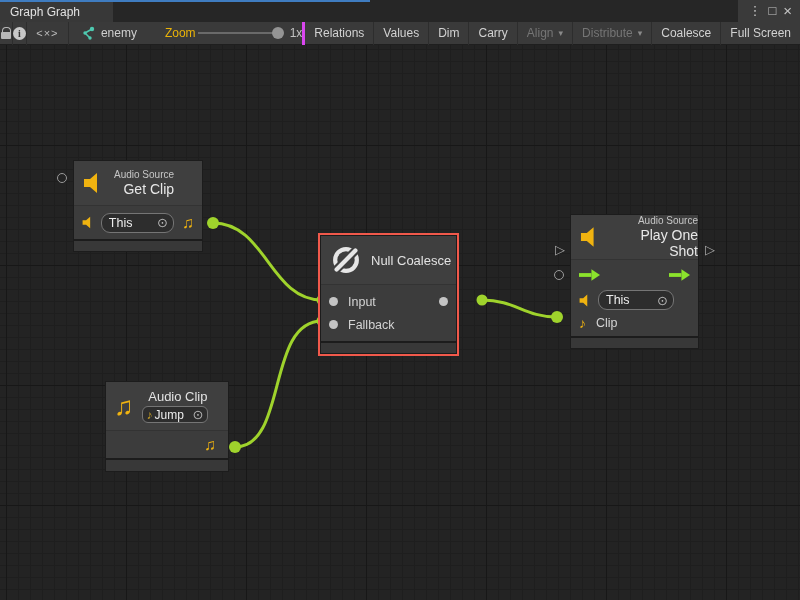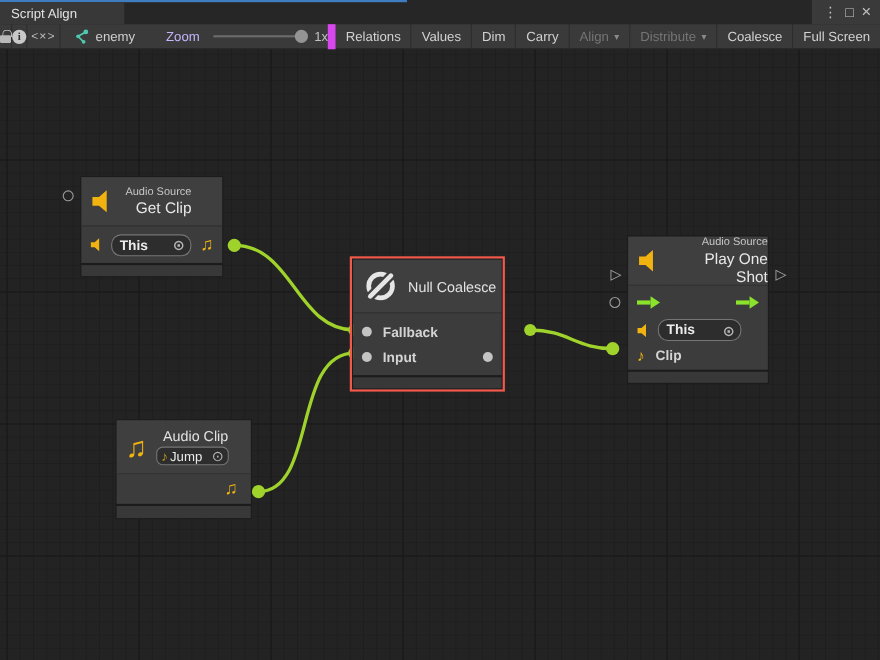--- a/index.html
+++ b/index.html
@@ -20,25 +20,25 @@
     border-bottom:1px solid #1f1f1f; display:flex; align-items:center; color:#d2d2d2; font-size:12px; }
   .tb-cell { height:23px; display:flex; align-items:center; justify-content:center; border-right:1px solid #2d2d2d; }
   .tb-lock { width:24px; } .tb-info { width:25px; } .tb-edit { width:81px; color:#bdbdbd; font-size:11px; letter-spacing:1px; }
   .lock-body { width:10px; height:7px; background:#b9b9b9; border-radius:1px; position:relative; margin-top:4px; }
   .lock-body:before { content:""; position:absolute; left:1.5px; top:-5px; width:7px; height:6px;
     border:1.5px solid #b9b9b9; border-bottom:none; border-radius:4px 4px 0 0; }
   .info-circle { width:13px; height:13px; border-radius:50%; background:#c8c8c8; color:#333;
     font-size:10px; font-weight:bold; text-align:center; line-height:13px; font-family:"Liberation Serif","DejaVu Serif",serif; }
   .tb-graphname { display:flex; align-items:center; gap:6px; margin-left:12px; color:#cfcfcf; }
   .tb-zoom { display:flex; align-items:center; margin-left:28px; }
-  .zoom-label { color:#c4b5fd; margin-right:12px; }
+  .zoom-label { color:#eab308; margin-right:2px; }
   .zoom-track { width:84px; height:2px; background:#6a6a6a; position:relative; }
   .zoom-handle { position:absolute; right:-2px; top:-5px; width:12px; height:12px; border-radius:50%; background:#949494; }
   .zoom-val { margin-left:8px; color:#c2c2c2; }
-  .tb-buttons { margin-left:auto; display:flex; height:23px; border-left:7px solid #d946ef; }
+  .tb-buttons { margin-left:auto; display:flex; height:23px; border-left:3px solid #d946ef; }
   .tb-btn { height:23px; display:flex; align-items:center; padding:0 9px; border-right:1px solid #2d2d2d;
     color:#d2d2d2; white-space:nowrap; cursor:default; }
   .tb-btn.disabled { color:#757575; }
   .tb-btn .dd { font-size:9px; margin-left:5px; color:#8a8a8a; }
   .tb-btn:last-child { border-right:none; }
 
   
   .canvas { position:absolute; left:0; top:45px; width:800px; height:555px; background-color:#232323;
     background-image:
       linear-gradient(#171717 1px, transparent 1px),
@@ -46,21 +46,21 @@
       linear-gradient(#1e1e1e 1px, transparent 1px),
       linear-gradient(90deg, #1e1e1e 1px, transparent 1px);
     background-size:120px 120px,120px 120px,12px 12px,12px 12px;
     background-position:0 100px,6px 0,0 4px,6px 0; }
   .wires { position:absolute; left:0; top:0; width:800px; height:555px; }
 
   
   .node { position:absolute; }
   .node-main { box-shadow:0 0 0 1px #1c1c1c;text-align:right; }
   .node-head { background:#3f3f3f; display:flex; align-items:center; }
-  .node-body { background:#3c3c3c; border-top:1px solid #333;font-weight:bold; }
+  .node-body { background:#3c3c3c; border-top:1px solid #333; }
   .node-foot { background:#383838; box-shadow:0 0 0 1px #1c1c1c; margin-top:2px; }
   .selected { outline:2px solid #f1594b; outline-offset:1px; }
   .cat { font-size:10px; color:#c6c6c6; line-height:12px; }
   .ttl { font-size:14px; color:#e8e8e8; line-height:16px; }
   .ttl-sm { font-size:13px; color:#e2e2e2; }
   .row { display:flex; align-items:center; }
   .pill { display:flex; align-items:center; background:#2d2d2d; border:1px solid #757575;
     border-radius:9px; height:20px; padding:0 5px 0 7px; color:#ececec; font-size:12.5px; }
   .pill .tgt { margin-left:auto; color:#b5b5b5; font-size:13px; line-height:13px; }
   .pill-sm { height:17px; border-radius:6px; font-size:12px; padding:0 3px 0 4px; }
@@ -70,21 +70,21 @@
   .pdot { width:9px; height:9px; border-radius:50%; background:#c4c4c4; }
   .plabel { font-size:12.5px; color:#d4d4d4; margin-left:10px; }
   .ext-circle { position:absolute; width:10px; height:10px; border:1.5px solid #9a9a9a; border-radius:50%; }
   .ext-tri { position:absolute; color:#a8a8a8; font-size:13px; line-height:13px; }
 </style>
 </head>
 <body>
 
 <div class="tabbar">
   <div class="focus-line"></div>
-  <div class="tab">Script Align</div>
+  <div class="tab">Graph Graph</div>
   <div class="winctl">
     <span>⋮</span>
     <span>□</span>
     <span style="font-size:15px">×</span>
   </div>
 </div>
 
 <div class="toolbar">
   <div class="tb-cell tb-lock">
     <span class="lock-body"></span>
@@ -176,26 +176,26 @@
         <svg width="32" height="32" viewBox="0 0 34 34">
           <circle cx="17" cy="17" r="11.5" stroke="#e6e6e6" stroke-width="4.5" fill="none"></circle>
           <line x1="5" y1="29" x2="29" y2="5" stroke="#3f3f3f" stroke-width="9"></line>
           <line x1="7" y1="27" x2="27" y2="7" stroke="#e6e6e6" stroke-width="4.5" stroke-linecap="round"></line>
         </svg>
         <div class="ttl-sm">Null Coalesce</div>
       </div>
       <div class="node-body" style="padding:5px 0;">
         <div class="row" style="height:23px; padding:0 8px;">
           <span class="pdot"></span>
-          <span class="plabel">Fallback</span>
+          <span class="plabel">Input</span>
+          <span class="pdot" style="margin-left:auto;"></span>
         </div>
         <div class="row" style="height:23px; padding:0 8px;">
           <span class="pdot"></span>
-          <span class="plabel">Input</span>
-          <span class="pdot" style="margin-left:auto;"></span>
+          <span class="plabel">Fallback</span>
         </div>
       </div>
     </div>
     <div class="node-foot" style="height:10px;"></div>
   </div>
 
   <div class="node" style="left:106px; top:337px; width:122px;">
     <div class="node-main">
       <div class="node-head" style="height:48px; padding-left:8px; gap:8px;">
         <span class="note-big">♫</span>

